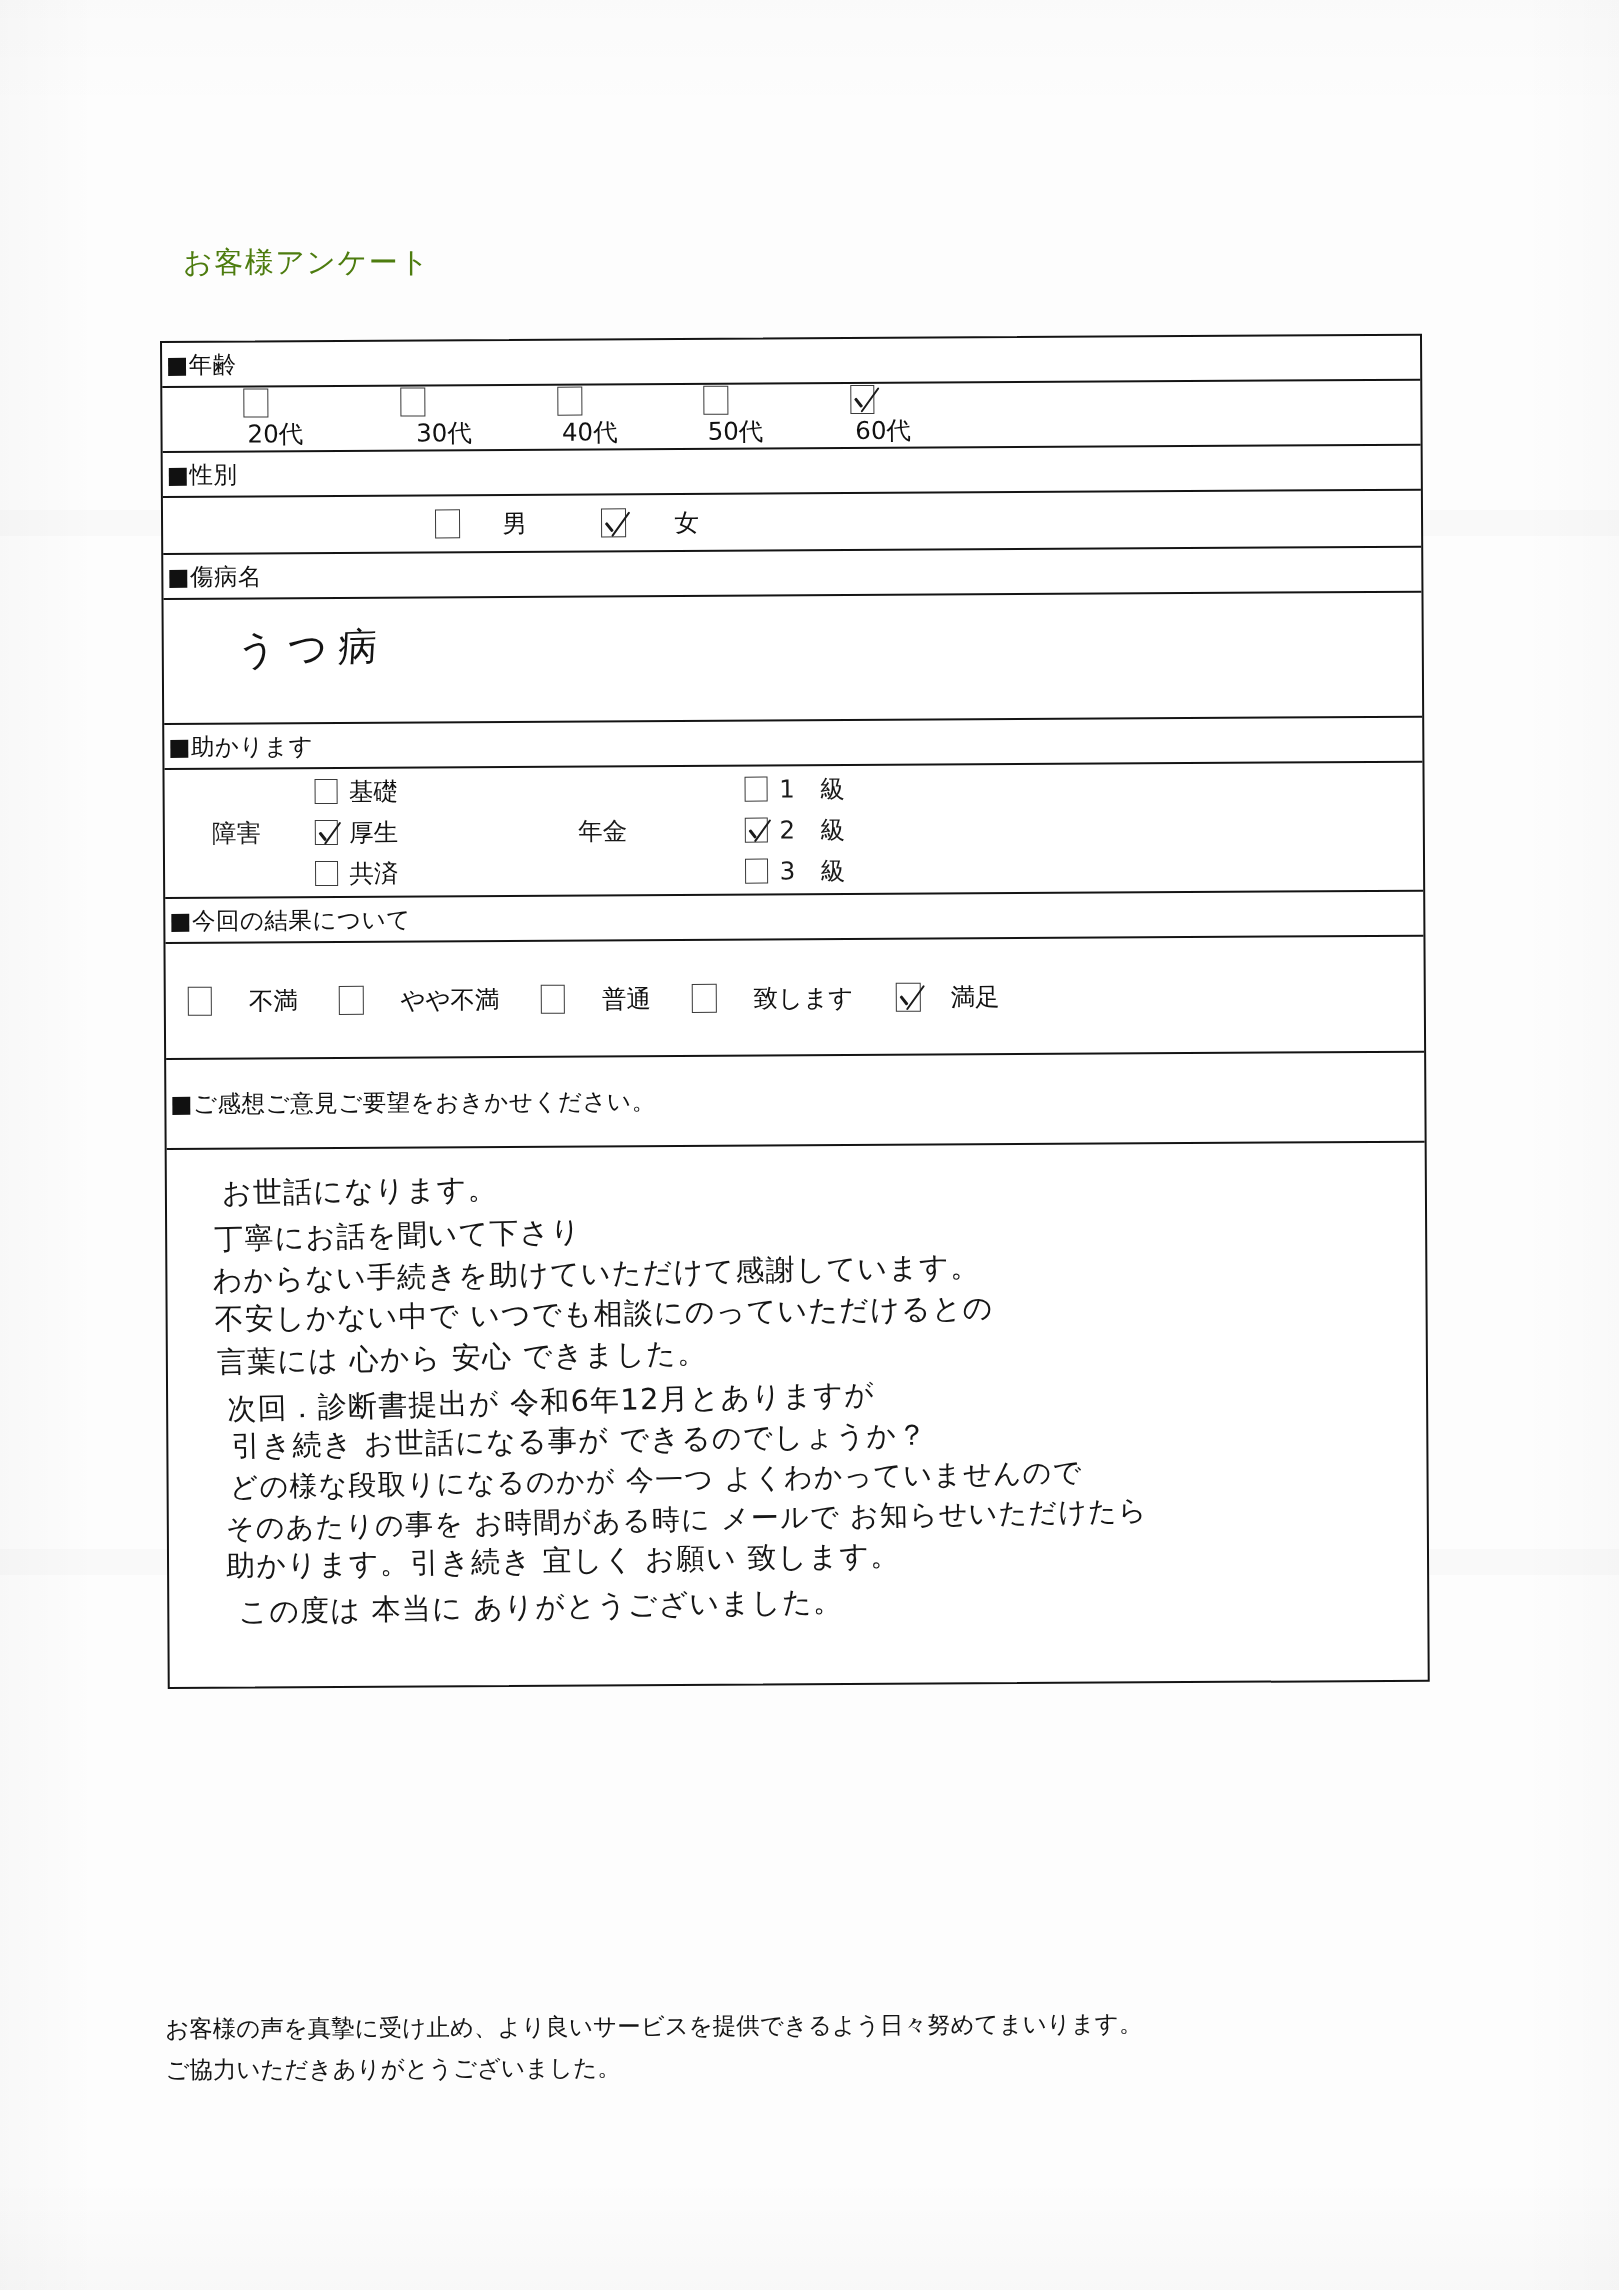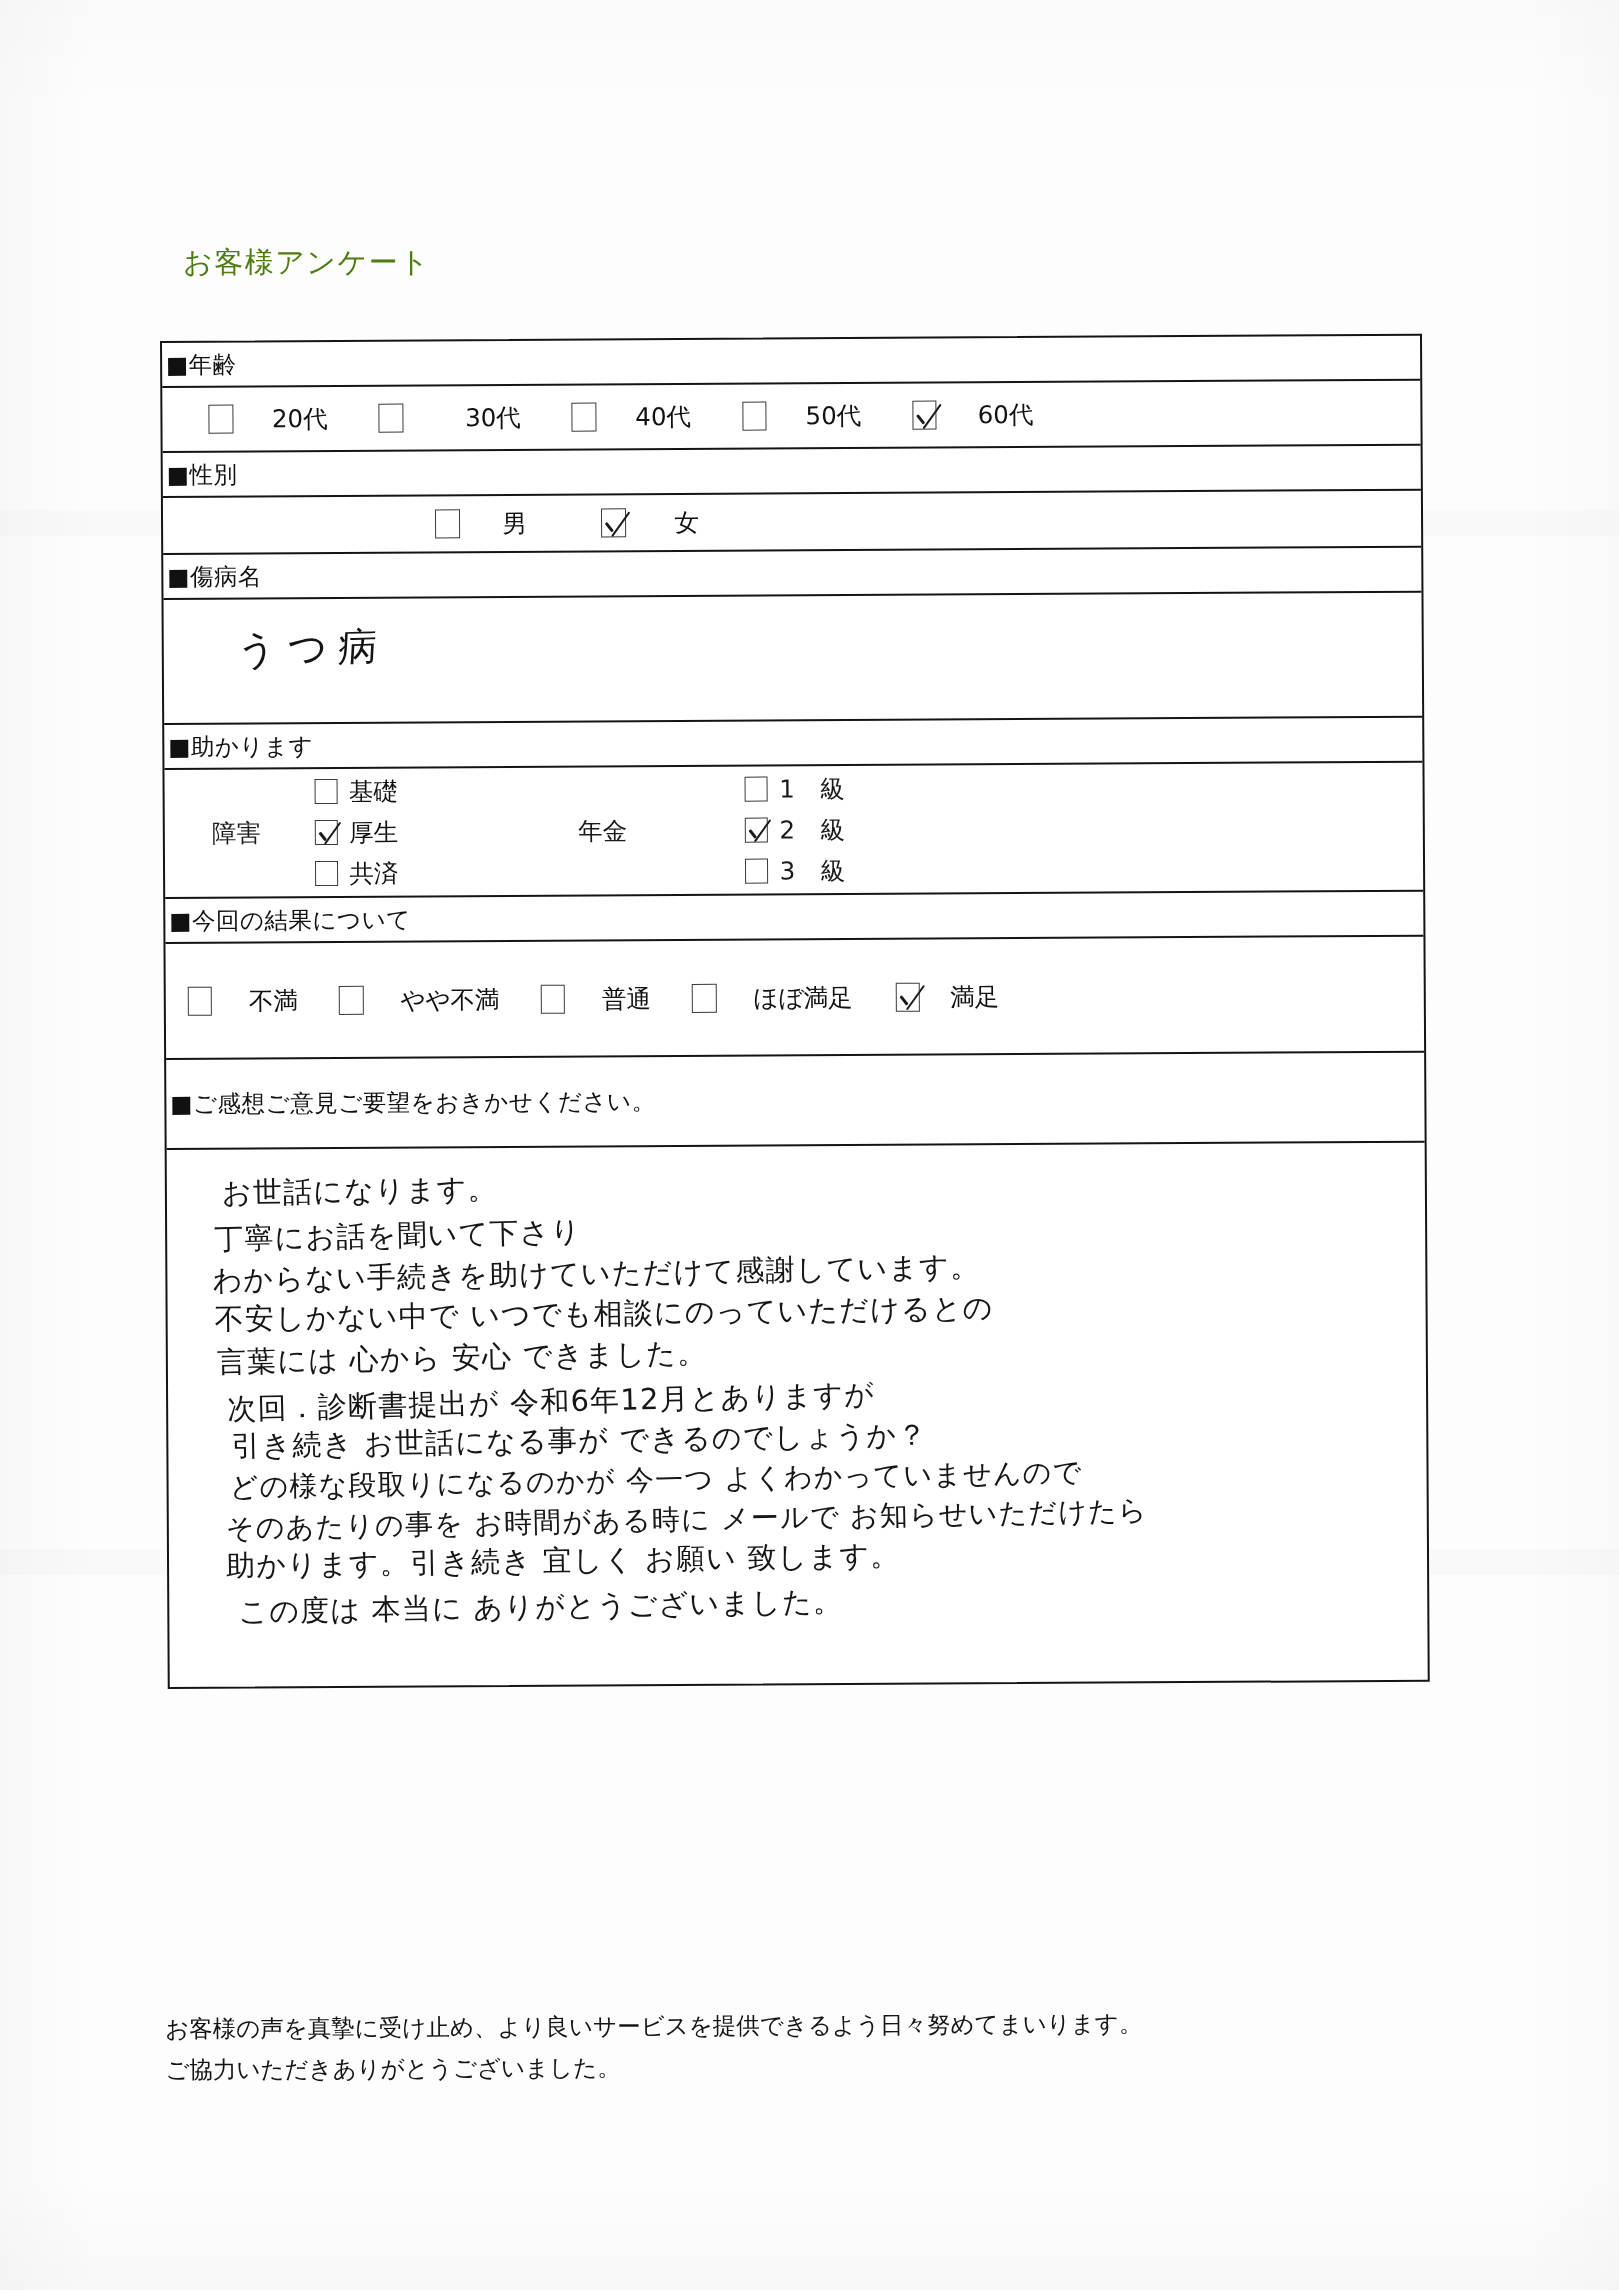--- a/index.html
+++ b/index.html
@@ -130,21 +130,21 @@
     transform-origin: left center;
     border-radius: 1px;
   }
   .opt-label {
     font-size: 24.5px;
     white-space: nowrap;
     color: #111;
   }
 
   
-  .age-row .opt { margin-right: 0; }
+  .age-row .opt { margin-right: 0; flex-direction: column; }
 
   
   .gender-row { height: 57px; }
 
   
   .disease-area {
     height: 125px;
     position: relative;
   }
   .hand {
@@ -341,21 +341,21 @@
       <div class="opt" style="margin-left:41px">
         <span class="chk"></span>
         <span class="opt-label" style="margin-left:37px">やや不満</span>
       </div>
       <div class="opt" style="margin-left:41px">
         <span class="chk"></span>
         <span class="opt-label" style="margin-left:37px">普通</span>
       </div>
       <div class="opt" style="margin-left:41px">
         <span class="chk"></span>
-        <span class="opt-label" style="margin-left:37px">ほぼ満足</span>
+        <span class="opt-label" style="margin-left:37px">致します</span>
       </div>
       <div class="opt" style="margin-left:43px">
         <span class="chk on"></span>
         <span class="opt-label" style="margin-left:30px">満足</span>
       </div>
     </div>
 
     <div class="row comment-prompt-row">
       <span class="hdr-label">■ご感想ご意見ご要望をおきかせください。</span>
     </div>

